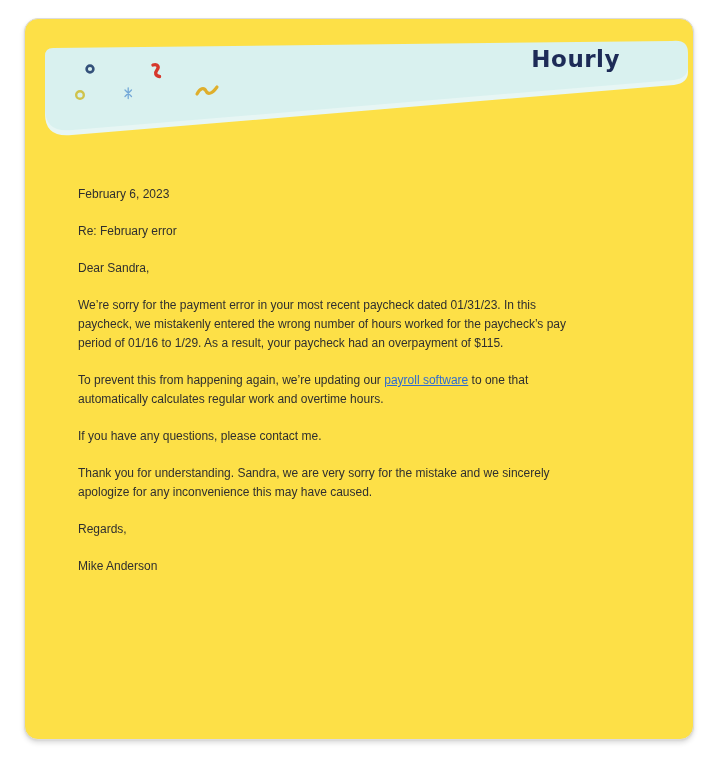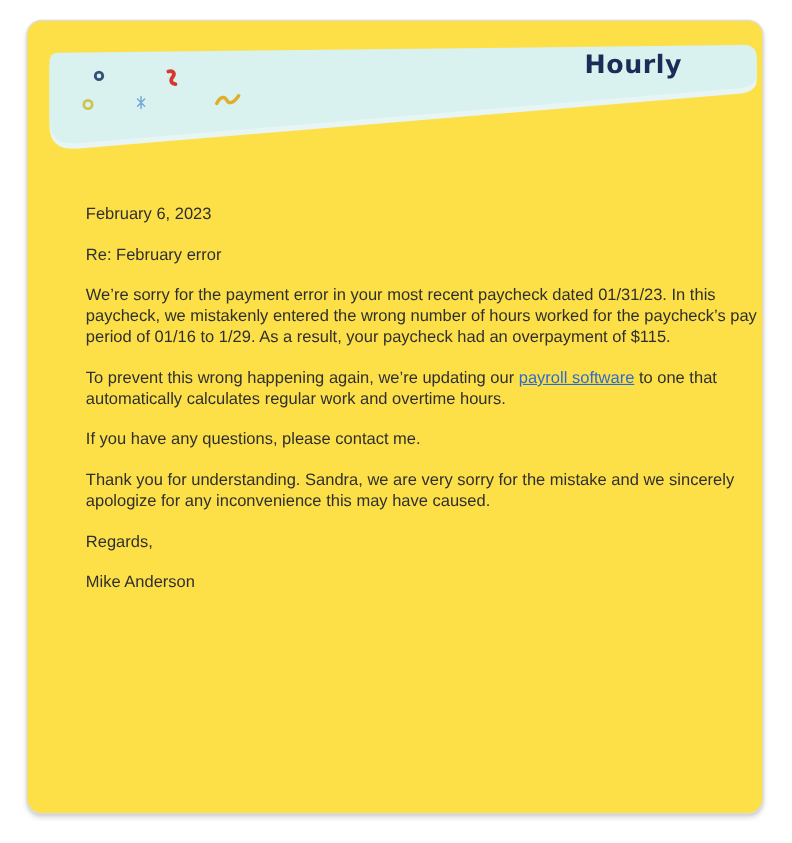--- a/index.html
+++ b/index.html
@@ -34,21 +34,21 @@
   .c-sparkle path{fill:none;stroke:var(--confetti-blue);stroke-width:1.3;stroke-linecap:round;}
   .c-red{fill:none;stroke:var(--confetti-red);stroke-width:3.4;stroke-linecap:round;}
   .c-gold{fill:none;stroke:var(--confetti-gold);stroke-width:3.1;stroke-linecap:round;}
   .logo{
     position:absolute;top:27px;right:75px;
     font-family:"DejaVu Sans", sans-serif;font-weight:700;font-size:23px;
     letter-spacing:.5px;color:var(--logo-navy);
   }
   .letter{
     position:absolute;left:53px;top:166px;width:615px;
-    font-size:15px;line-height:19px;color:var(--body-text);
+    font-size:12px;line-height:19px;color:var(--body-text);
   }
   .letter p{white-space:pre-line;margin:0 0 18px 0;}
   .letter .sig div{line-height:19px;}
   a.link{color:var(--link-blue);cursor:pointer;}
 </style>
 </head>
 <body>
 
 <div class="page">
   <div class="card">
@@ -64,24 +64,25 @@
         </g>
         <path class="c-red" d="M 128 46 C 132.5 44.5 134.5 48 132 51 C 129.5 54 130.5 57 134.5 57.5"></path>
         <path class="c-gold" d="M 172 75 C 175 69 179 68 181 72 C 183 76 187 75 192 68"></path>
       </svg>
       <div class="logo">Hourly</div>
     </div>
 
     <div class="letter">
       <p>February 6, 2023</p>
       <p>Re: February error</p>
+      <p>Dear Sandra,</p>
       <p>We’re sorry for the payment error in your most recent paycheck dated 01/31/23. In this
 paycheck, we mistakenly entered the wrong number of hours worked for the paycheck’s pay
 period of 01/16 to 1/29. As a result, your paycheck had an overpayment of $115.</p>
-      <p><span>To prevent this wrong happening again, we’re updating our </span><a href="#" class="link">payroll software</a><span> to one that
+      <p><span>To prevent this from happening again, we’re updating our </span><a href="#" class="link">payroll software</a><span> to one that
 automatically calculates regular work and overtime hours.</span></p>
       <p>If you have any questions, please contact me.</p>
       <p>Thank you for understanding. Sandra, we are very sorry for the mistake and we sincerely
 apologize for any inconvenience this may have caused.</p>
       <p>Regards,</p>
       <div class="sig">
         <div>Mike Anderson</div>
       </div>
     </div>
 

